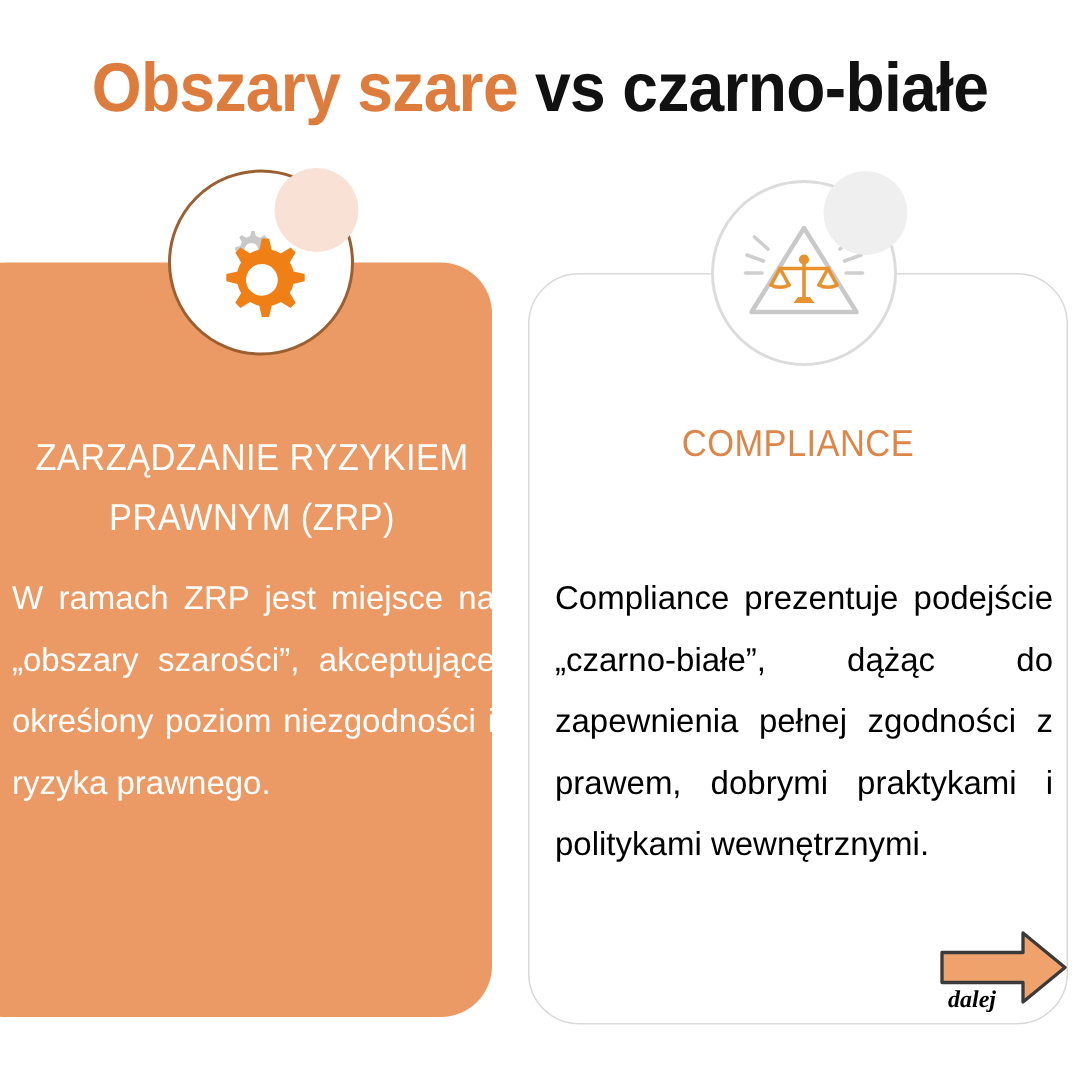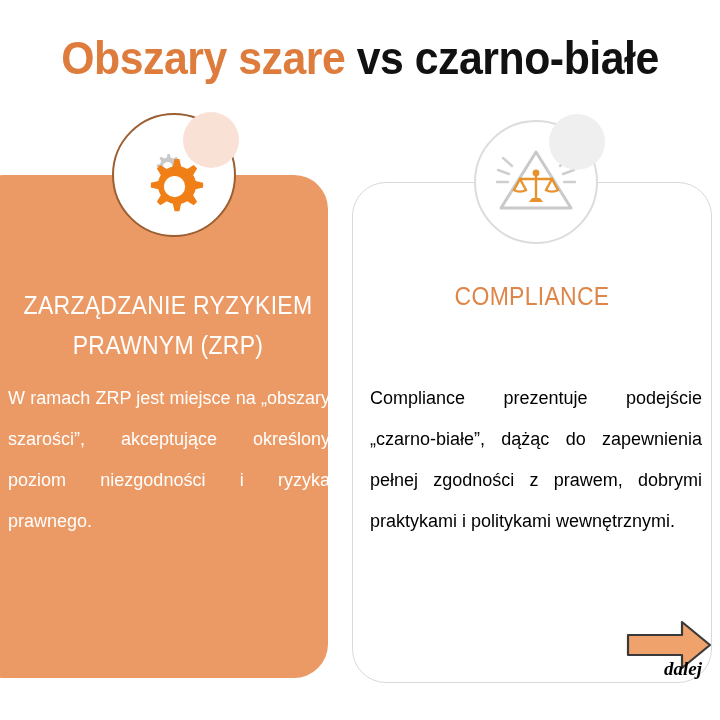--- a/index.html
+++ b/index.html
@@ -125,21 +125,21 @@
     width: 360px;
     color: #DD8648;
   }
 
   
   .card-body {
     position: absolute;
     text-align: justify;
     text-align-last: left;
     font-family: "Liberation Sans", sans-serif;
-    font-size: 18px;
+    font-size: 22px;
     line-height: 41px;
     word-spacing: 0px;
   }
   .body-left {
     left: 8px;
     top: 378px;
     width: 322px;
     color: #FFFFFF;
   }
   .body-right {
@@ -160,25 +160,25 @@
   .next-arrow {
     position: absolute;
     left: 0;
     top: 0;
   }
   .next-label {
     position: absolute;
     left: 6px;
     top: 39px;
     width: 70px;
-    text-align: right;
+    text-align: left;
     font-family: "Liberation Serif", serif;
     font-style: italic;
     font-weight: bold;
-    font-size: 19px;
+    font-size: 16px;
     color: #000000;
   }
 </style>
 </head>
 <body>
 
 <div class="slide">
 
   <div class="title">
     <span class="t-orange">Obszary szare</span><span class="t-black"> vs czarno-białe</span>

